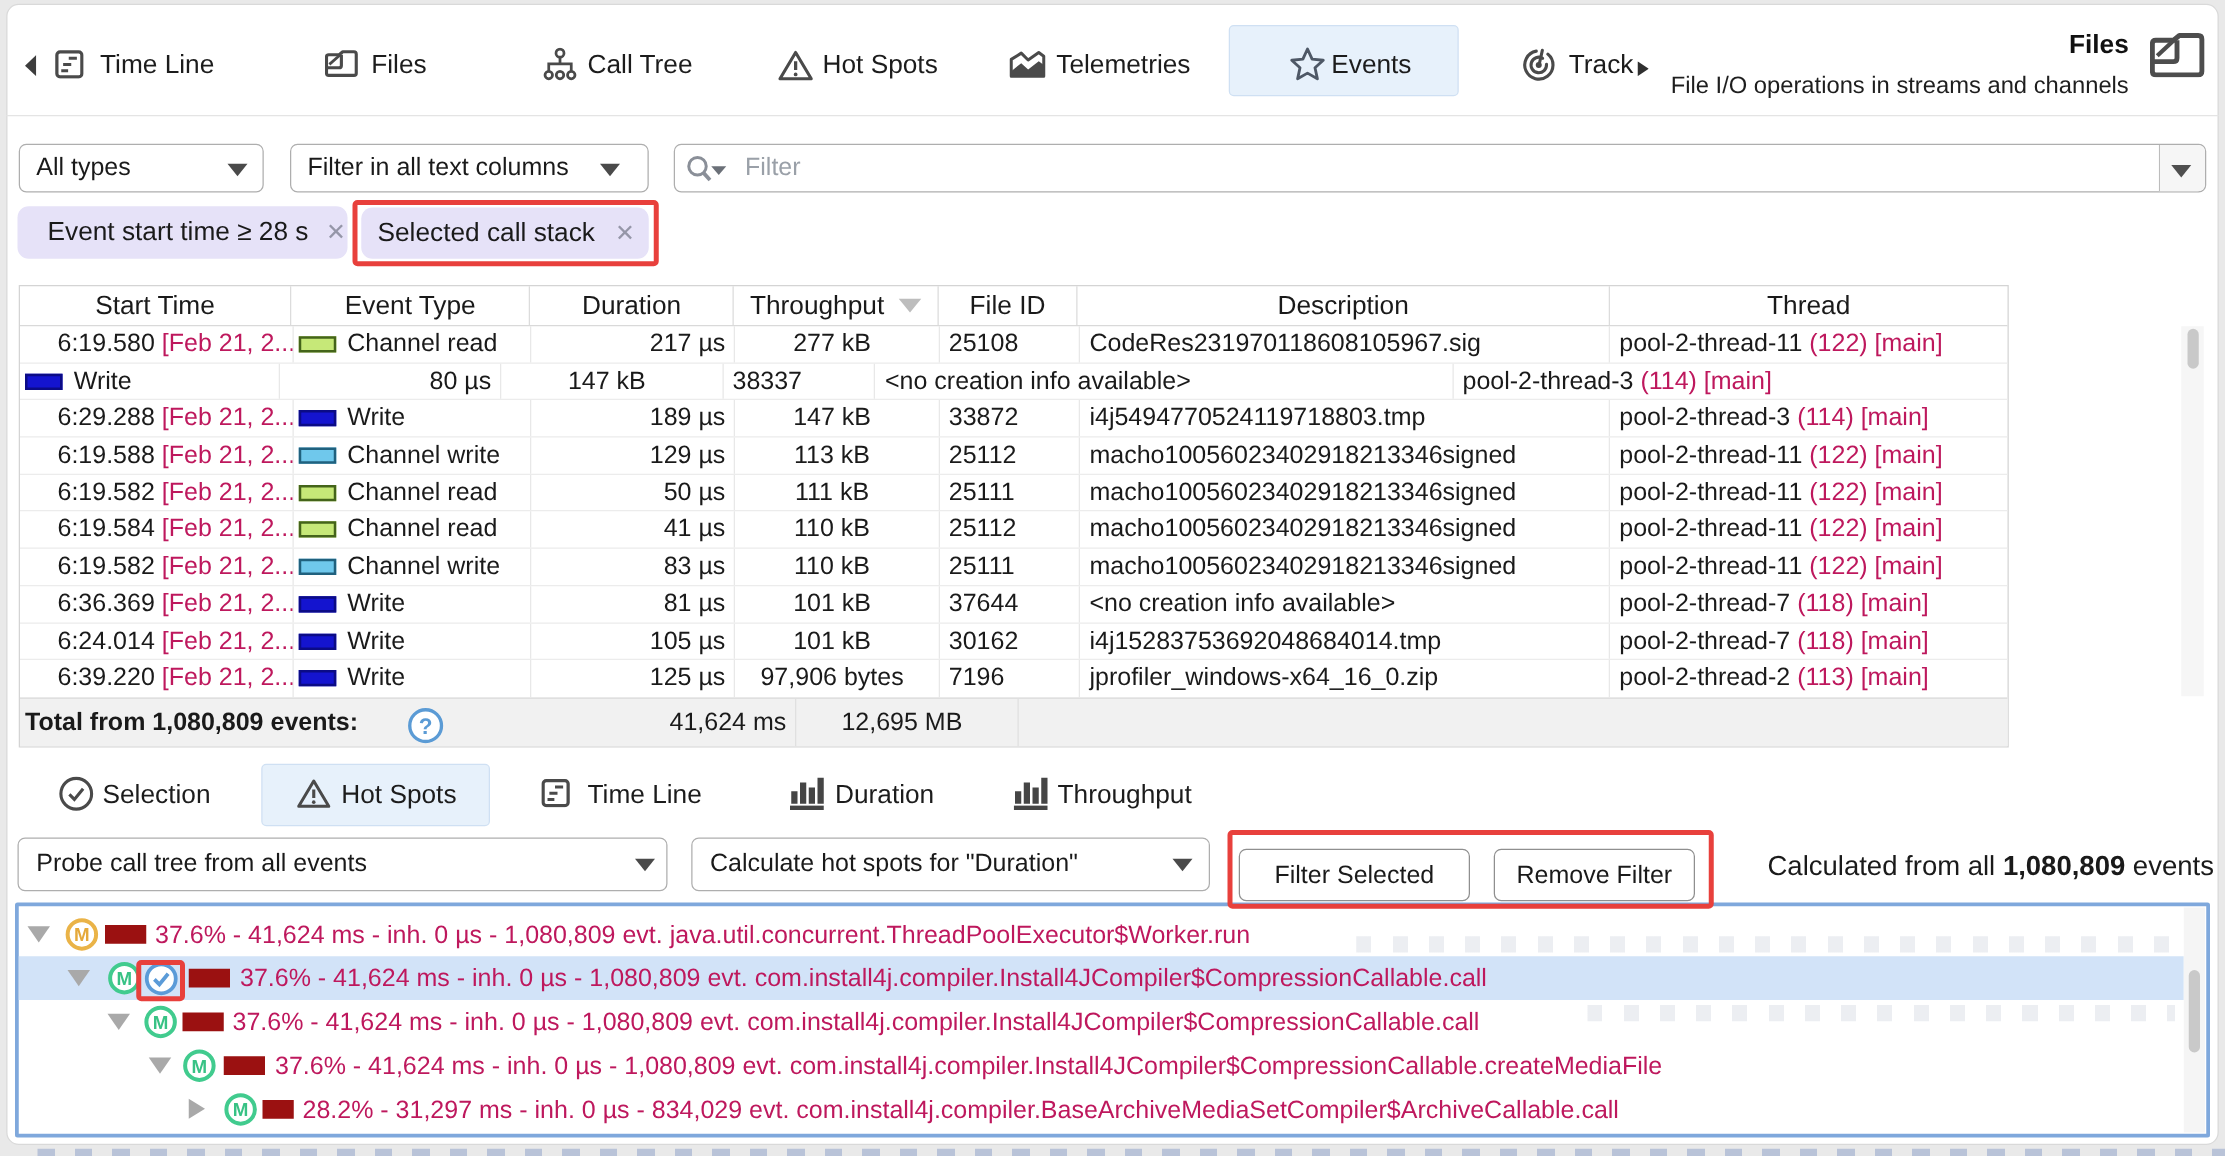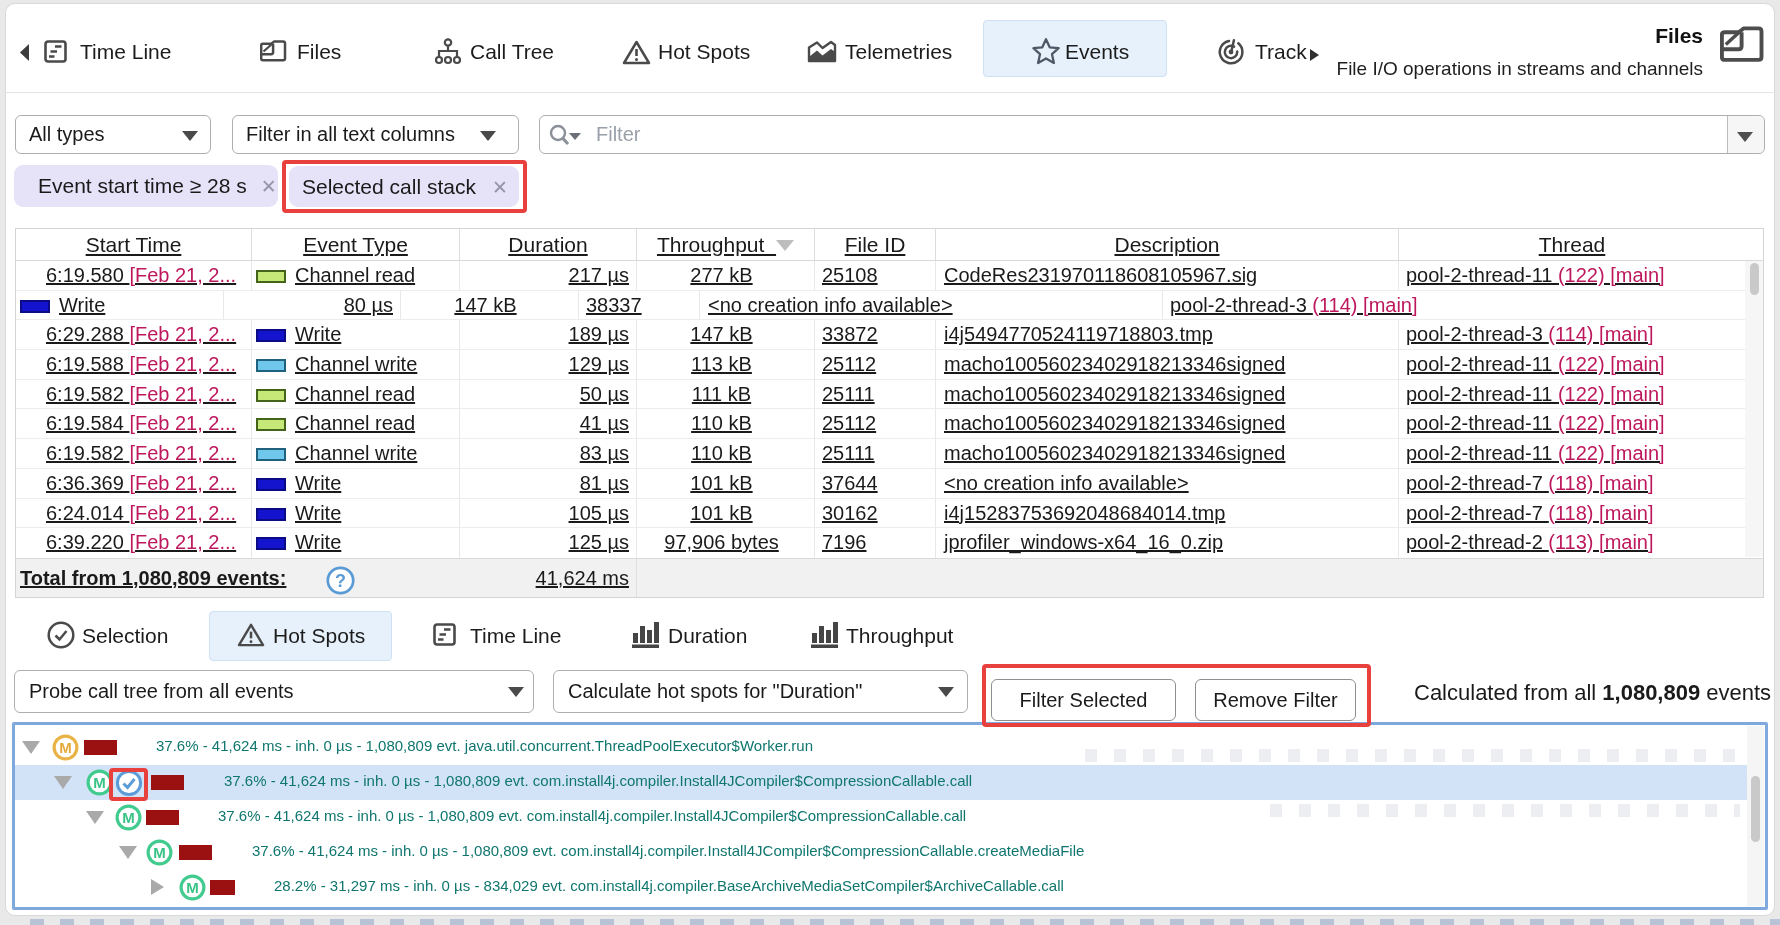--- a/index.html
+++ b/index.html
@@ -89,21 +89,21 @@
 <div class="caret" style="left:569px;top:133px;border-left-width:6px;border-right-width:6px;border-top-width:7px;border-top-color:#6b7078"></div>
 <div class="abs" style="left:596px;top:116px;line-height:37px;font-size:20px;color:#9aa0a8">Filter</div>
 <div class="abs" style="left:1727px;top:116px;width:37px;height:37px;background:#f6f6f6;border-left:1px solid #bcbcbc;border-radius:0 6px 6px 0"></div>
 <div class="caret" style="left:1737px;top:132px;border-top-color:#4f4f4f"></div>
 
 <div class="abs chip" style="left:14px;top:165px;width:264px;height:42px;line-height:42px;padding-left:24px">Event start time ≥ 28 s<span style="color:#9596a8;margin-left:14px;font-size:19px">✕</span></div>
 <div class="abs chip" style="left:289px;top:166px;width:230px;height:41px;line-height:41px;padding-left:13px">Selected call stack<span style="color:#9596a8;margin-left:16px;font-size:19px">✕</span></div>
 <div class="redbox" style="left:282px;top:160px;width:245px;height:53px"></div>
 
 <style>
-#tbl { position:absolute; left:15px; top:228px; width:1749px; border:1px solid #d4d4d4; background:#fff; font-size:20px;text-decoration:underline; }
+#tbl { position:absolute; left:15px; top:228px; width:1592px; border:1px solid #d4d4d4; background:#fff; font-size:20px; }
 .hrow { display:flex; height:32px; line-height:31px; border-bottom:1px solid #d9d9d9; font-size:21px; }
 .hrow > div { text-align:center; border-right:1px solid #dcdcdc; }
 .hrow > div:last-child { border-right:none; }
 .trow { display:flex; height:29.7px; line-height:29.4px; border-bottom:1px solid #ececec; white-space:nowrap; }
 .trow > div { border-right:1px solid #e8e8e8; overflow:hidden; }
 .trow > div:last-child { border-right:none; }
 .c1 { width:236px; padding-left:30px; }
 .c2 { width:208px; }
 .c3 { width:177px; text-align:right; padding-right:7px; }
 .c4 { width:178px; text-align:center; padding-right:8px; }
@@ -212,20 +212,21 @@
       <div class="c2"><span class="sw swb"></span>Write</div>
       <div class="c3">125 µs</div>
       <div class="c4">97,906 bytes</div>
       <div class="c5">7196</div>
       <div class="c6">jprofiler_windows-x64_16_0.zip</div>
       <div class="c7">pool-2-thread-2 <span class="g">(113) [main]</span></div>
     </div>
 <div class="tot">
       <div style="width:444px;border-right:none;padding-left:4px;font-weight:bold;font-size:20px">Total from 1,080,809 events:</div>
       <div class="c3">41,624 ms</div>
+      <div class="c4">12,695 MB</div>
       <div style="flex:1;border-right:none"></div>
     </div>
 </div>
 <svg class="abs" style="left:326px;top:566px" width="29" height="29" viewBox="0 0 29 29">
     <circle cx="14.5" cy="14.5" r="12.7" fill="#fff" stroke="#5b9bd5" stroke-width="2.7"></circle>
     <text x="14.5" y="21" text-anchor="middle" font-size="18" font-weight="bold" fill="#5b9bd5" font-family="Liberation Sans">?</text>
   </svg>
 <div class="abs" style="left:1745px;top:261px;width:18px;height:296px;background:#f6f6f6"></div>
 <div class="abs" style="left:1750px;top:263px;width:9px;height:32px;background:#c9c9c9;border-radius:4.5px"></div>
 
@@ -269,21 +270,21 @@
 <div class="caret" style="left:938px;top:687px"></div>
 <div class="btn" style="left:991px;top:679px;width:185px;height:42px;line-height:40px">Filter Selected</div>
 <div class="btn" style="left:1195px;top:679px;width:161px;height:42px;line-height:40px">Remove Filter</div>
 <div class="redbox" style="left:982px;top:664px;width:389px;height:63px"></div>
 <div class="abs" style="left:1414px;top:679px;font-size:22px;line-height:28px;white-space:nowrap">Calculated from all <b>1,080,809</b> events</div>
 
 <style>
 .tri-d { position:absolute; width:0; height:0; border-left:9.5px solid transparent; border-right:9.5px solid transparent; border-top:13px solid #a9a9a9; }
 .tri-r { position:absolute; width:0; height:0; border-top:8px solid transparent; border-bottom:8px solid transparent; border-left:13px solid #a9a9a9; }
 .bar { position:absolute; width:33px; height:15px; background:#9b1111; }
-.ttxt { position:absolute; font-size:15px; white-space:nowrap; color:#0f766e;margin-left:32px; }
+.ttxt { position:absolute; font-size:20px; white-space:nowrap; color:#be185d; }
 </style>
 <div class="abs" style="left:12px;top:722px;width:1756px;height:188px;border:3px solid #7fa8dc;border-radius:2px;background:#fff"></div>
 <div class="abs" style="left:15px;top:765px;width:1732px;height:35px;background:#d2e3f8"></div>
 
 <div class="tri-d" style="left:22px;top:741px"></div>
 <svg class="abs" style="left:52px;top:734px" width="27" height="27" viewBox="0 0 27 27">
     <circle cx="13.5" cy="13.5" r="11.4" fill="#fff" stroke="#eab347" stroke-width="3.2"></circle>
     <text x="13.5" y="19" text-anchor="middle" font-size="15" font-weight="bold" fill="#e5a93a" font-family="Liberation Sans">M</text>
   </svg>
 <div class="bar" style="left:84px;top:740px"></div>

